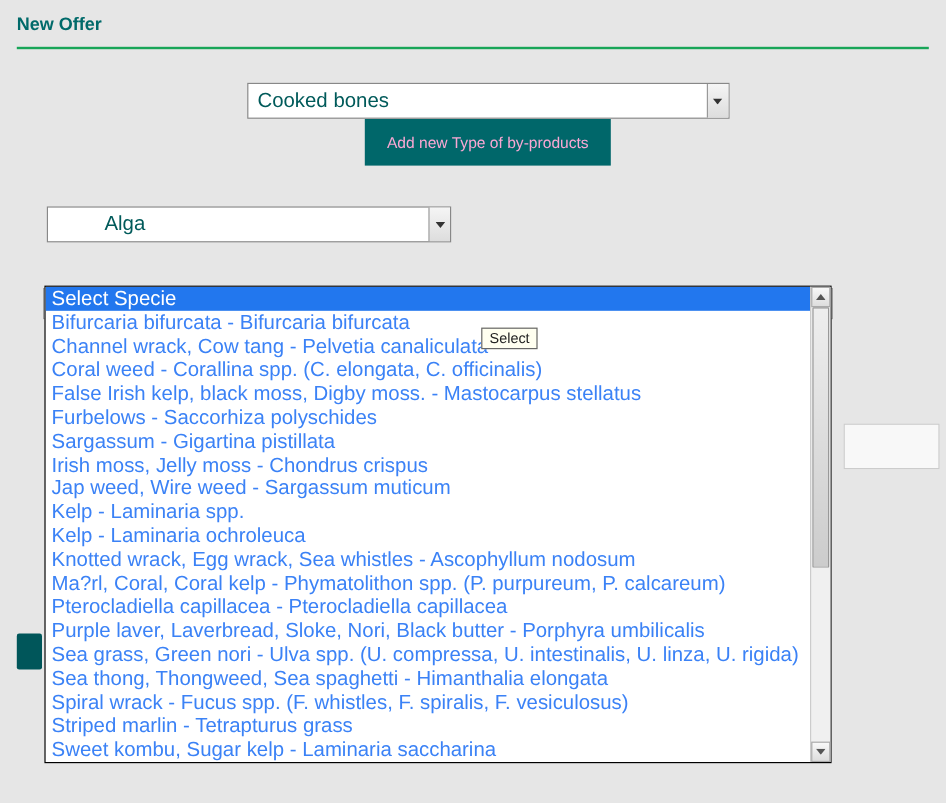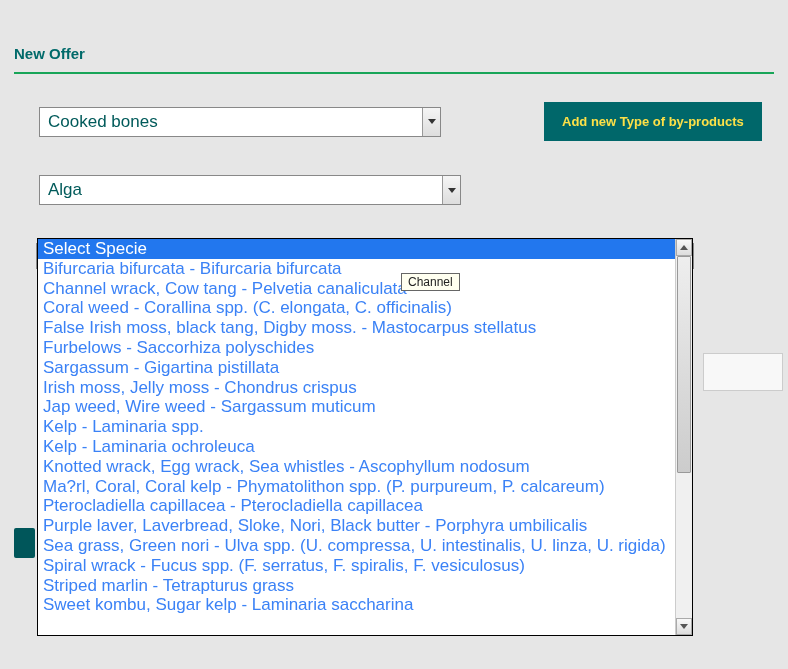--- a/index.html
+++ b/index.html
@@ -7,39 +7,39 @@
     background: #e6e6e6;
     font-family: Arial, sans-serif;
     width: 788px;
     height: 669px;
     overflow: hidden;
     color: #005a5a;
   }
   .page {
     padding: 12px 14px;
     position: relative;
-    margin-top: 33px;
   }
   .title {
     color: #006a6a;
     font-weight: bold;
     font-size: 15px;
     padding-bottom: 10px;
   }
   .hr {
     height: 2px;
     background: #18a558;
     width: 100%;
     margin-bottom: 28px;
   }
   .row1 {
     display: flex;
     align-items: center;
     padding-left: 25px;
     margin-bottom: 34px;
+    flex-direction: column;
   }
   .select {
     display: flex;
     align-items: center;
     background: #fff;
     border: 1px solid #888;
     height: 30px;
     font-size: 17px;
     color: #005a5a;
     position: relative;
@@ -57,32 +57,32 @@
     border-left: 1px solid #999;
     display: flex;
     align-items: center;
     justify-content: center;
   }
   .arrow-btn svg { width: 8px; height: 5px; }
   .select1 { width: 402px; }
   .spacer1 { width: 103px; }
   .add-btn {
     background: #00676a;
-    color: #fde047;
-    font-weight: bold;
+    color: #f9a8d4;
+    font-weight: normal;
     font-size: 13px;
     padding: 12px 18px;
     border: none;
     cursor: pointer;
   }
   .row2 {
     padding-left: 25px;
     margin-bottom: 38px;
   }
-  .select2 { width: 422px; }
+  .select2 { width: 337px; padding-left: 39px; }
   .row3 {
     padding-left: 22px;
   }
   .select3 {
     width: 658px;
     height: 26px;
     font-size: 17px;
   }
   .dropdown-list {
     position: absolute;
@@ -210,46 +210,47 @@
 
 <div class="ghost-panel"></div>
 <div class="tealbar"></div>
 
 <div class="dropdown-list">
   <div class="items" id="dropdown-items">
       <div class="item selected">Select Specie</div>
       <div class="item">Bifurcaria bifurcata - Bifurcaria bifurcata</div>
       <div class="item">Channel wrack, Cow tang - Pelvetia canaliculata</div>
       <div class="item">Coral weed - Corallina spp. (C. elongata, C. officinalis)</div>
-      <div class="item">False Irish moss, black tang, Digby moss. - Mastocarpus stellatus</div>
+      <div class="item">False Irish kelp, black moss, Digby moss. - Mastocarpus stellatus</div>
       <div class="item">Furbelows - Saccorhiza polyschides</div>
       <div class="item">Sargassum - Gigartina pistillata</div>
       <div class="item">Irish moss, Jelly moss - Chondrus crispus</div>
       <div class="item">Jap weed, Wire weed - Sargassum muticum</div>
       <div class="item">Kelp - Laminaria spp.</div>
       <div class="item">Kelp - Laminaria ochroleuca</div>
       <div class="item">Knotted wrack, Egg wrack, Sea whistles - Ascophyllum nodosum</div>
       <div class="item">Ma?rl, Coral, Coral kelp - Phymatolithon spp. (P. purpureum, P. calcareum)</div>
       <div class="item">Pterocladiella capillacea - Pterocladiella capillacea</div>
       <div class="item">Purple laver, Laverbread, Sloke, Nori, Black butter - Porphyra umbilicalis</div>
       <div class="item">Sea grass, Green nori - Ulva spp. (U. compressa, U. intestinalis, U. linza, U. rigida)</div>
-      <div class="item">Spiral wrack - Fucus spp. (F. serratus, F. spiralis, F. vesiculosus)</div>
+      <div class="item">Sea thong, Thongweed, Sea spaghetti - Himanthalia elongata</div>
+      <div class="item">Spiral wrack - Fucus spp. (F. whistles, F. spiralis, F. vesiculosus)</div>
       <div class="item">Striped marlin - Tetrapturus grass</div>
       <div class="item">Sweet kombu, Sugar kelp - Laminaria saccharina</div>
     </div>
   <div class="scrollbar">
     <div class="sb-btn">
       <svg width="8" height="5" viewBox="0 0 8 5">
           <polygon points="4,0 8,5 0,5" fill="#555"></polygon>
         </svg>
     </div>
     <div class="sb-track">
       <div class="sb-thumb"></div>
     </div>
     <div class="sb-btn">
       <svg width="8" height="5" viewBox="0 0 8 5">
           <polygon points="0,0 8,0 4,5" fill="#555"></polygon>
         </svg>
     </div>
   </div>
 </div>
 
-<div class="tooltip">Channel</div>
+<div class="tooltip">Select</div>
 
 </body></html>

